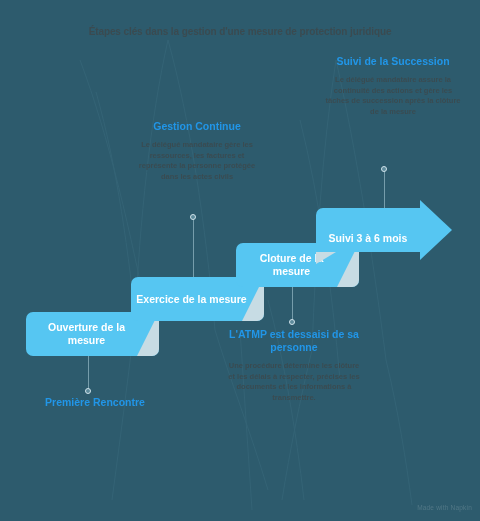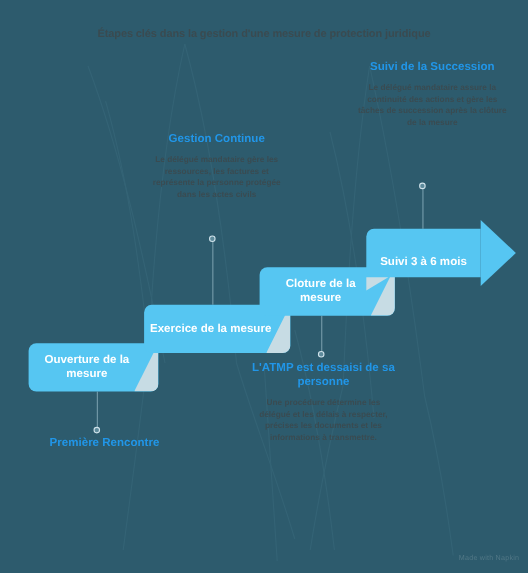--- a/index.html
+++ b/index.html
@@ -72,27 +72,27 @@
     right: 0;
     top: 0;
     width: 0;
     height: 0;
     border-style: solid;
     border-width: 0 0 44px 22px;
     border-color: transparent transparent #c7dce4 transparent;
     border-bottom-right-radius: 7px;
   }
 
-  #step-1 { left: 26px;  top: 312px; width: 118px; height: 44px; }
+  #step-1 { left: 26px;  top: 312px; width: 133px; height: 44px; }
   #step-2 { left: 131px; top: 277px; width: 133px; height: 44px; text-align: right; }
   #step-3 { left: 236px; top: 243px; width: 123px; height: 44px; }
 
   
   #step-4 {
-    left: 333px; top: 208px; width: 104px; height: 44px;
+    left: 316px; top: 208px; width: 104px; height: 44px;
     border-radius: 7px 0 0 7px;
     padding: 20px 6px 4px 6px;
   }
   #step-4 .arrow-head {
     position: absolute;
     left: 104px;
     top: -8px;
     width: 0;
     height: 0;
     border-style: solid;
@@ -241,21 +241,21 @@
     <div class="annot-body">Le délégué mandataire assure la continuité des actions et gère les tâches de succession après la clôture de la mesure</div>
   </div>
 
   <div class="annot" id="annot-gestion">
     <div class="annot-title">Gestion Continue</div>
     <div class="annot-body">Le délégué mandataire gère les ressources, les factures et représente la personne protégée dans les actes civils</div>
   </div>
 
   <div class="annot" id="annot-atmp">
     <div class="annot-title">L'ATMP est dessaisi de sa personne</div>
-    <div class="annot-body">Une procédure détermine les délégué et les délais à respecter, précises les documents et les informations à transmettre.</div>
+    <div class="annot-body">Une procédure détermine les clôture et les délais à respecter, précises les documents et les informations à transmettre.</div>
   </div>
 
   <div class="annot" id="annot-premiere">
     <div class="annot-title">Première Rencontre</div>
   </div>
 
   <div class="watermark">Made with Napkin</div>
 
 </div>
 

